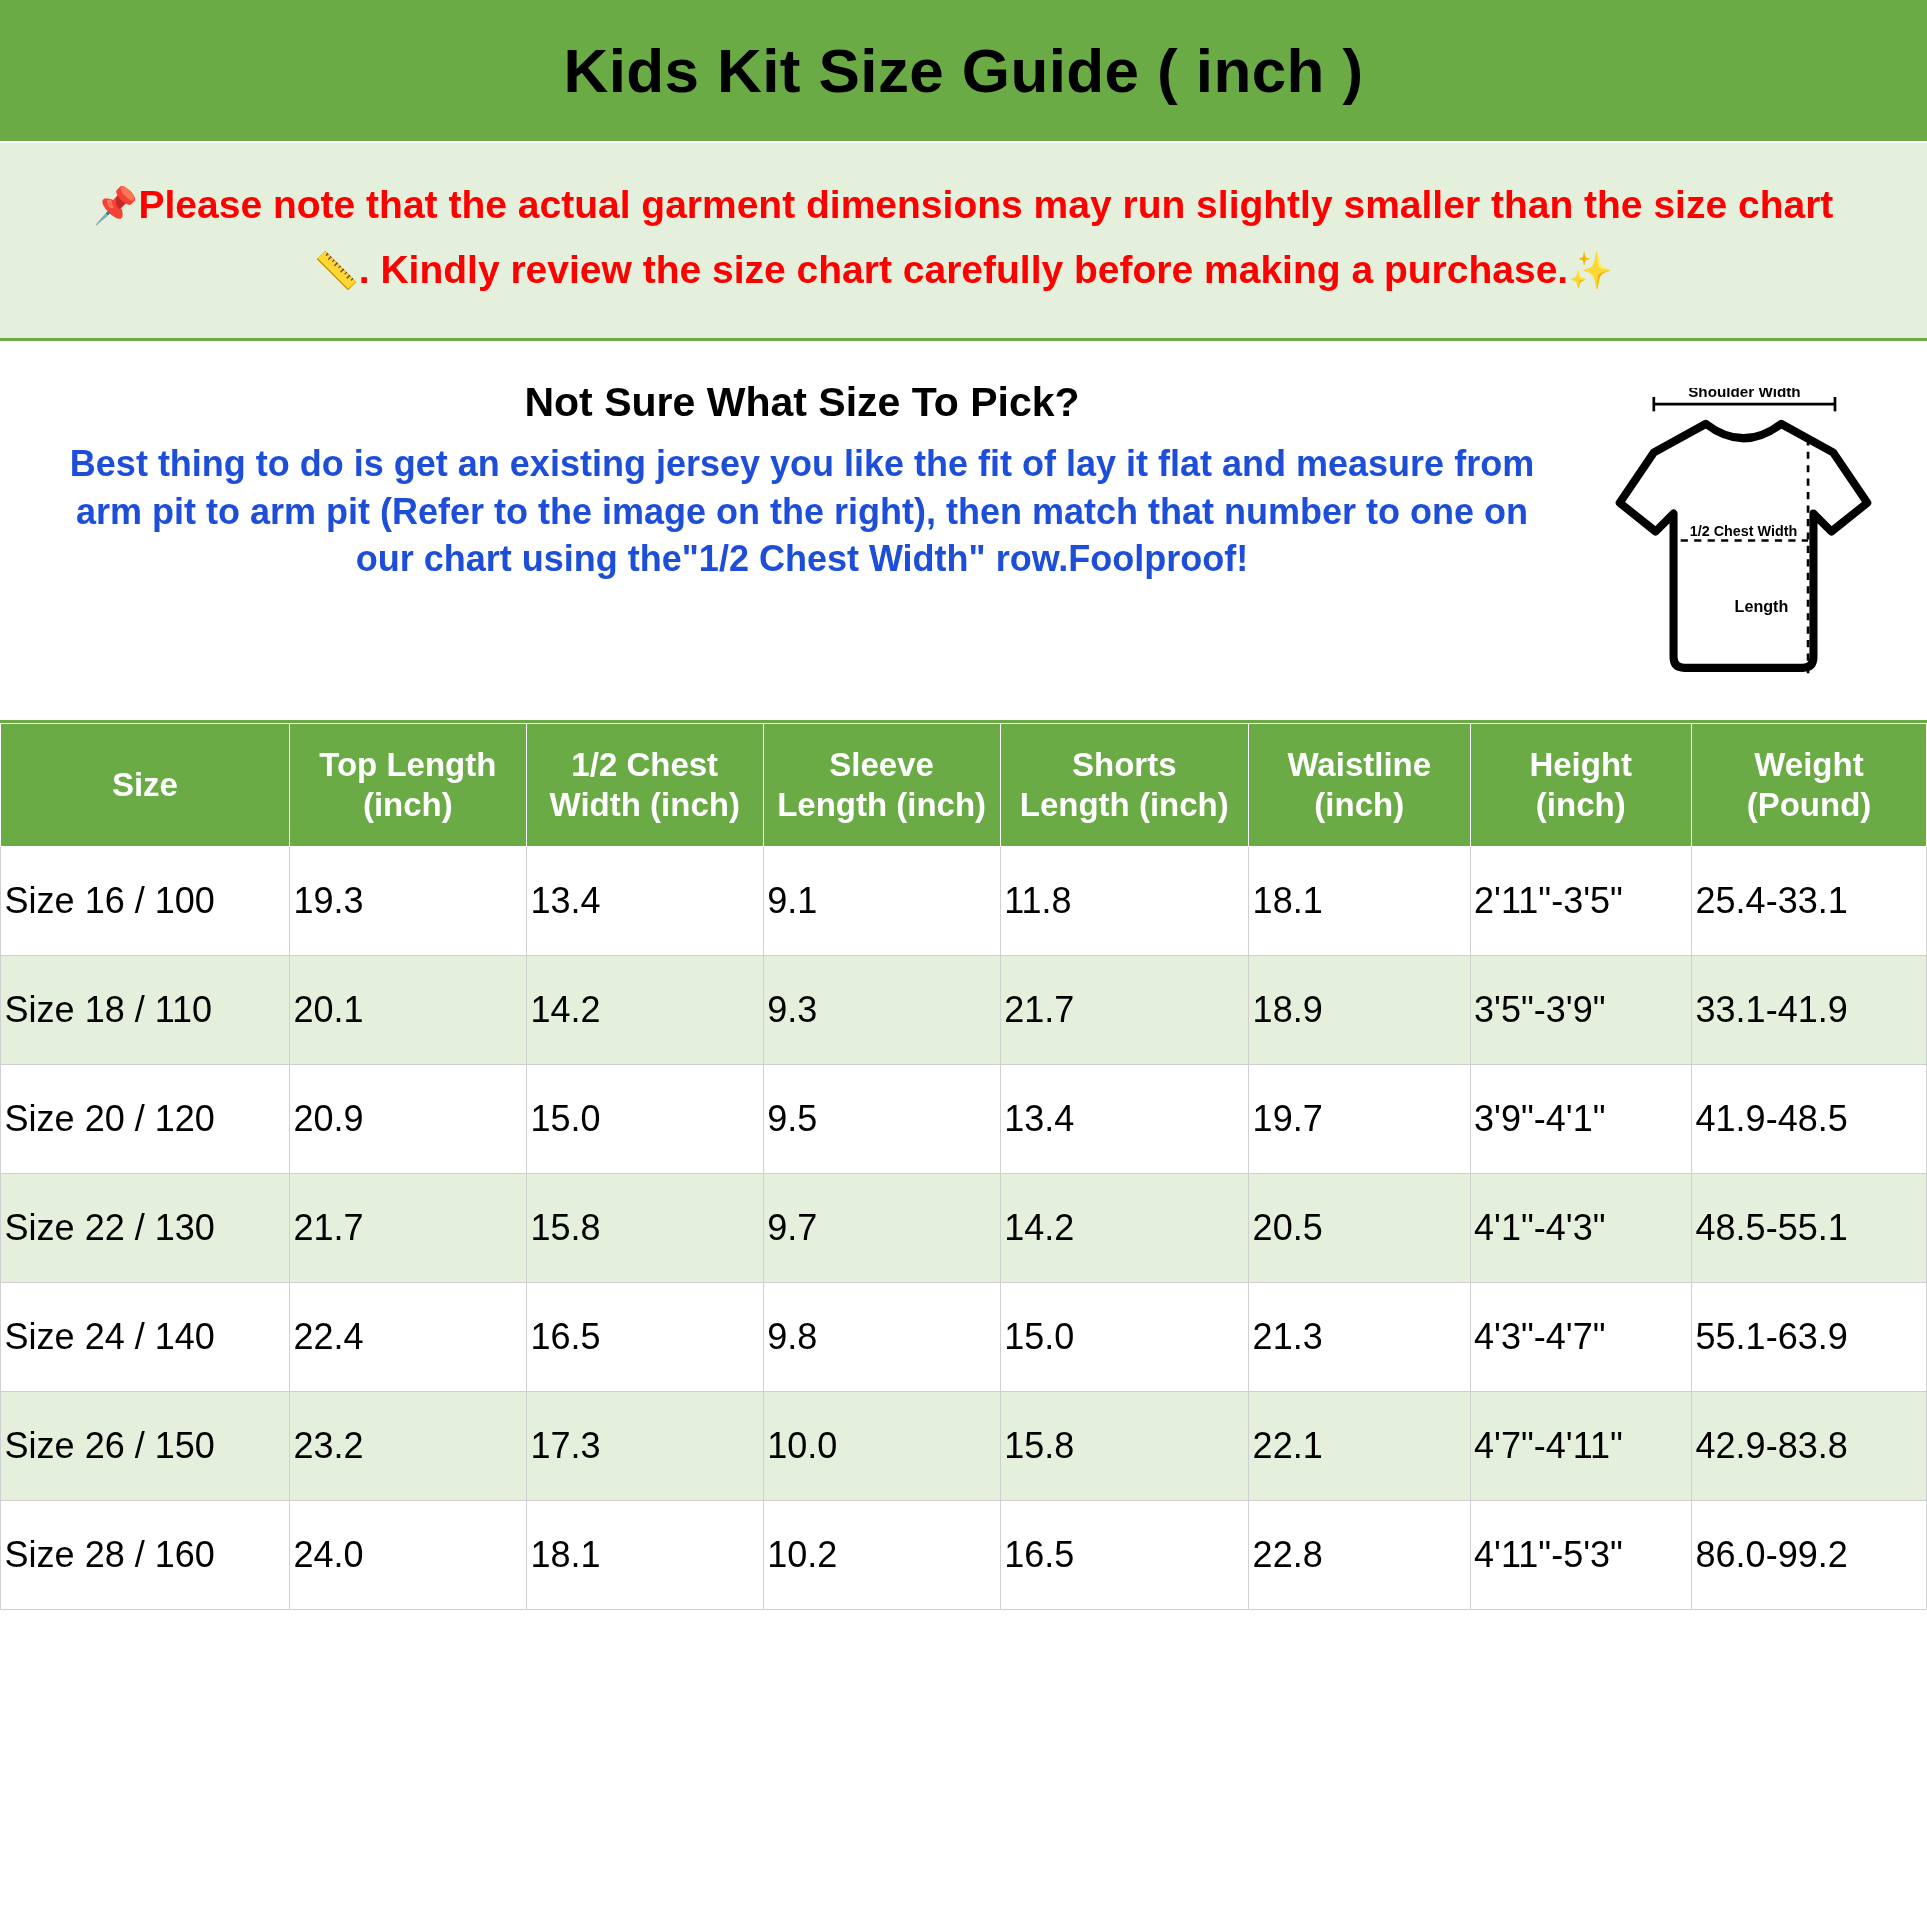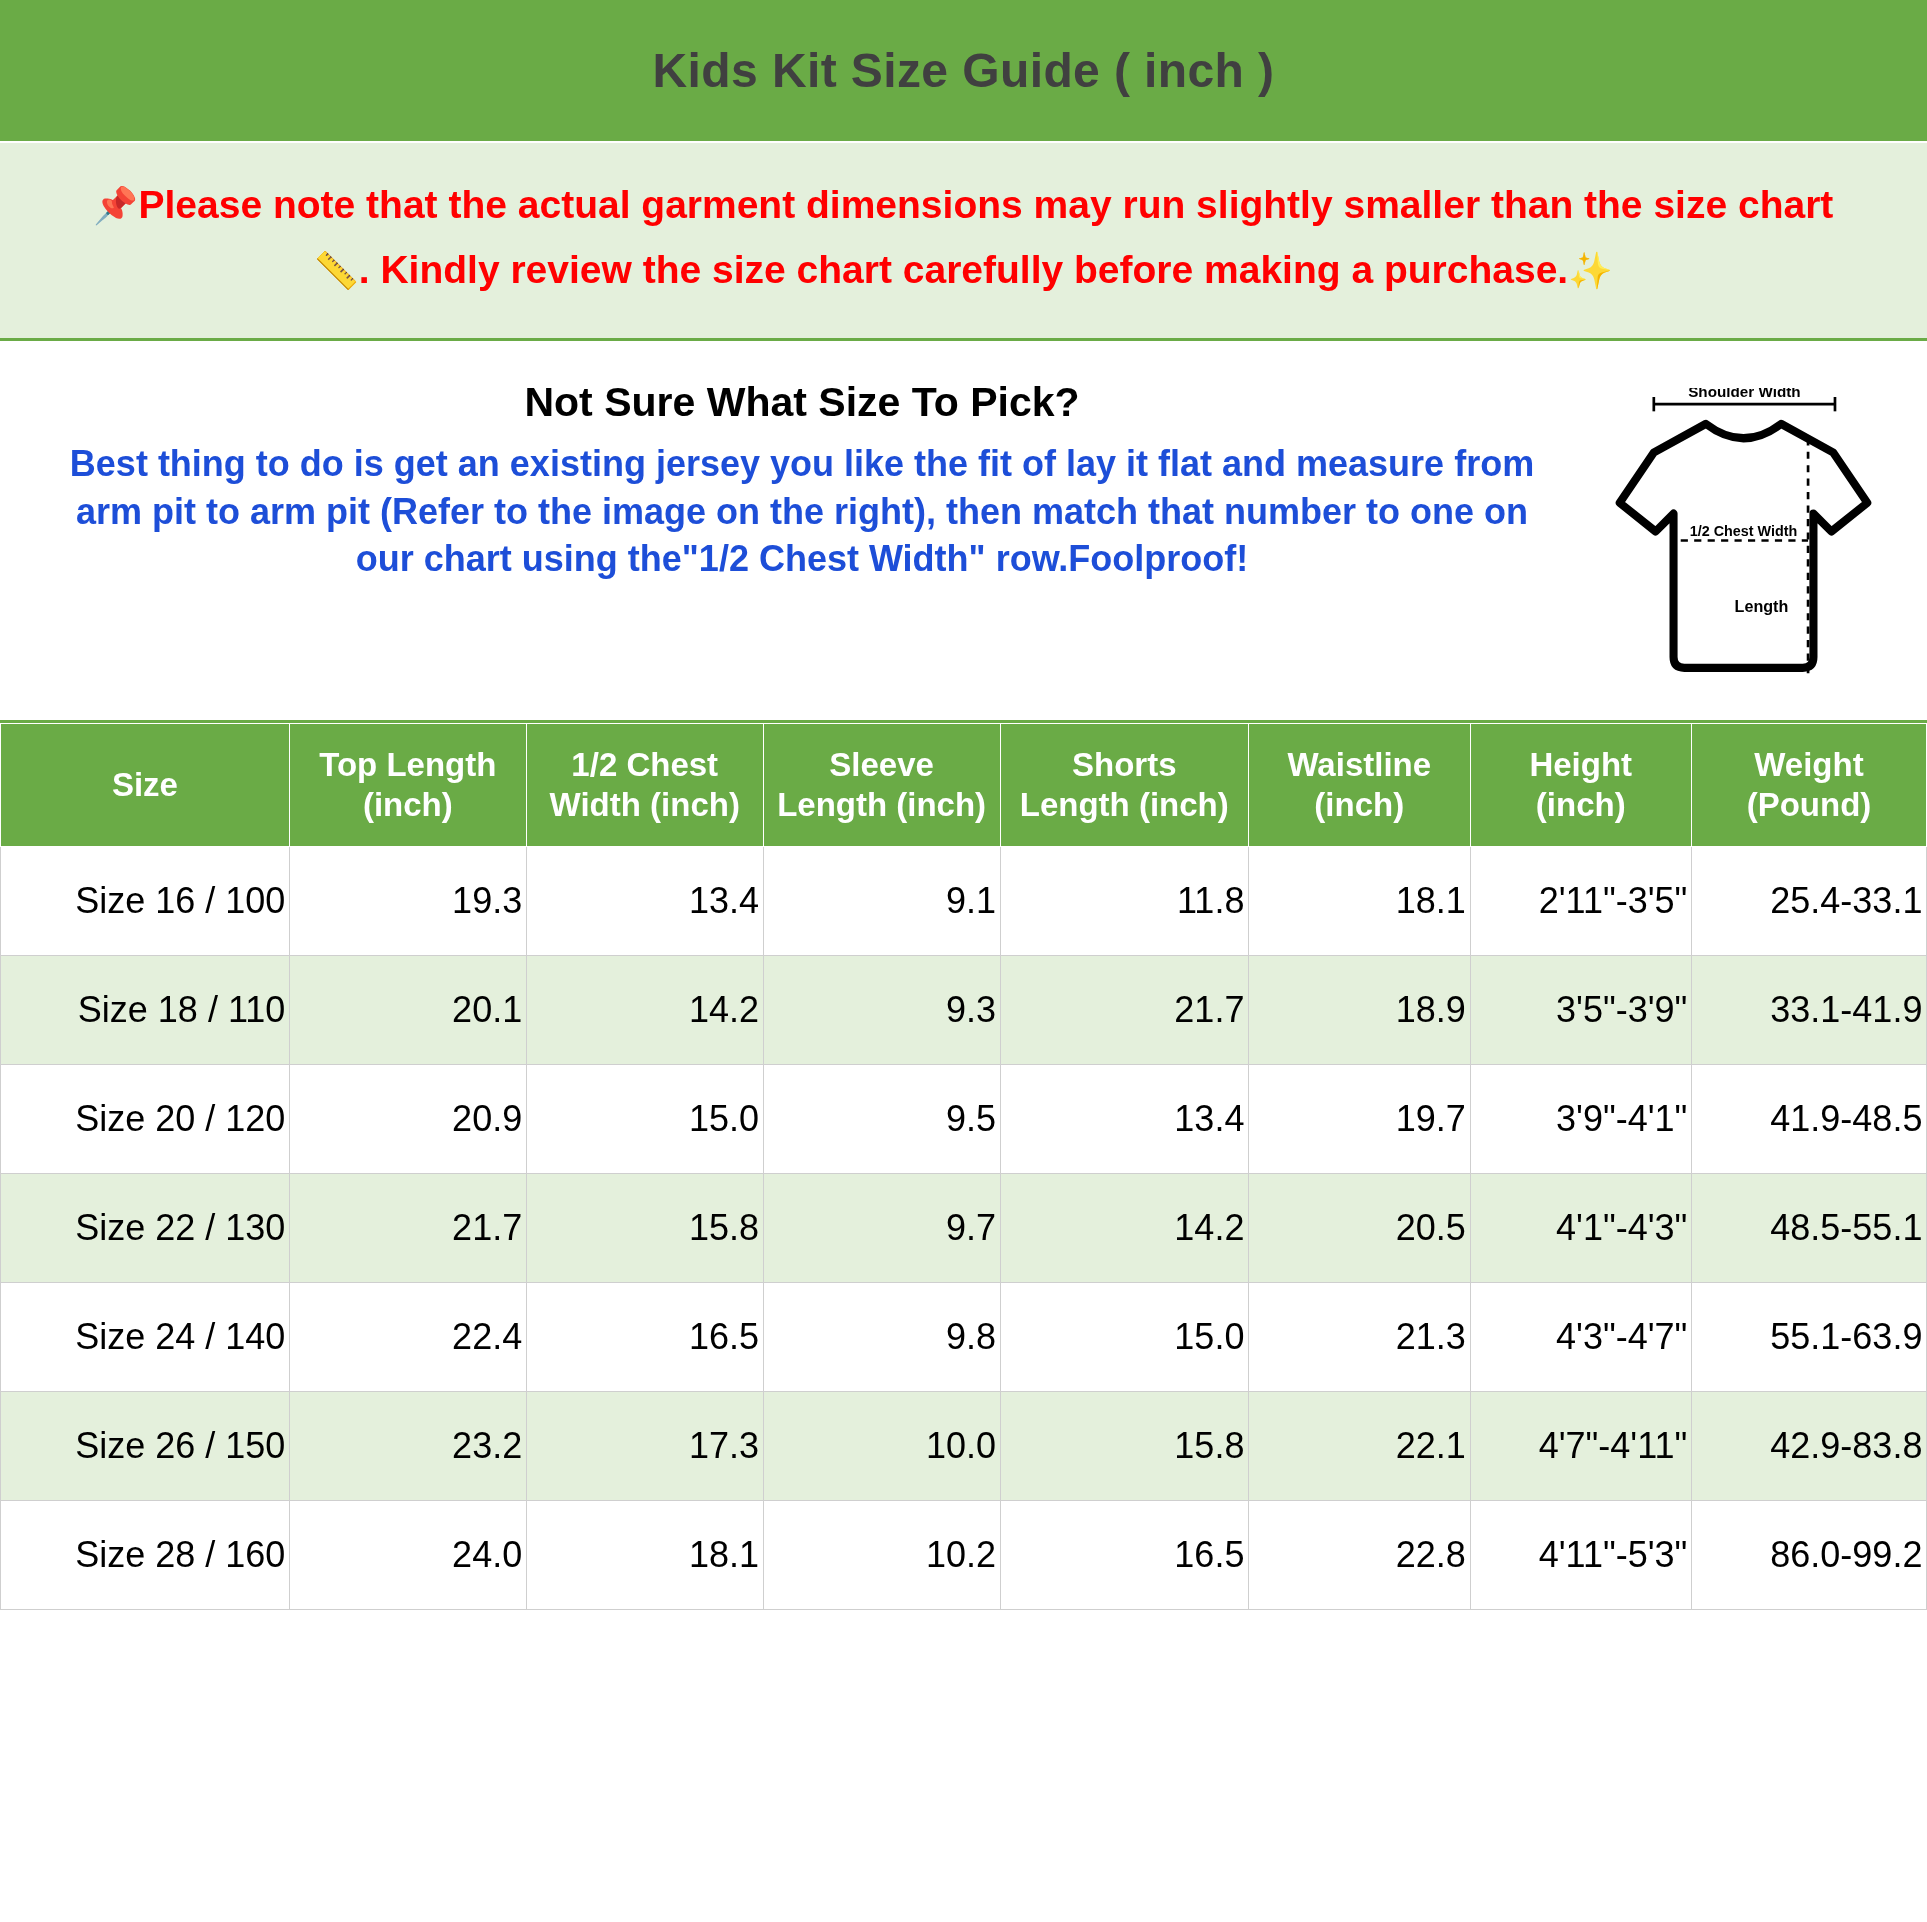--- a/index.html
+++ b/index.html
@@ -19,22 +19,22 @@
   
   .header {
     background: #6aab46;
     height: 143px;
     display: flex;
     align-items: center;
     justify-content: center;
     border-bottom: 2.7px solid #ffffff;
   }
   .header-title {
-    color: #404040;
-    font-size: 48px;
+    color: #000000;
+    font-size: 62px;
     font-weight: bold;
     letter-spacing: 0.4px;
     line-height: 1;
   }
 
   
   .note-band {
     background: #e4f0dc;
     padding: 36px 27px 41px 27px;
     text-align: center;
@@ -98,21 +98,21 @@
     font-weight: bold;
     line-height: 1.2;
     padding: 21.5px 5.4px;
     border: 1.8px solid #ffffff;
     vertical-align: middle;
     text-align: center;
   }
   table.size-table td {
     font-size: 36px;
     color: #000000;
-    text-align: right;
+    text-align: left;
     padding: 25px 3.6px;
     border: 1.8px solid #cfcfcf;
     height: 109px;
     vertical-align: middle;
   }
   table.size-table tbody tr:nth-child(even) td {
     background: #e4f0dc;
   }
   table.size-table tbody tr:nth-child(odd) td {
     background: #ffffff;

